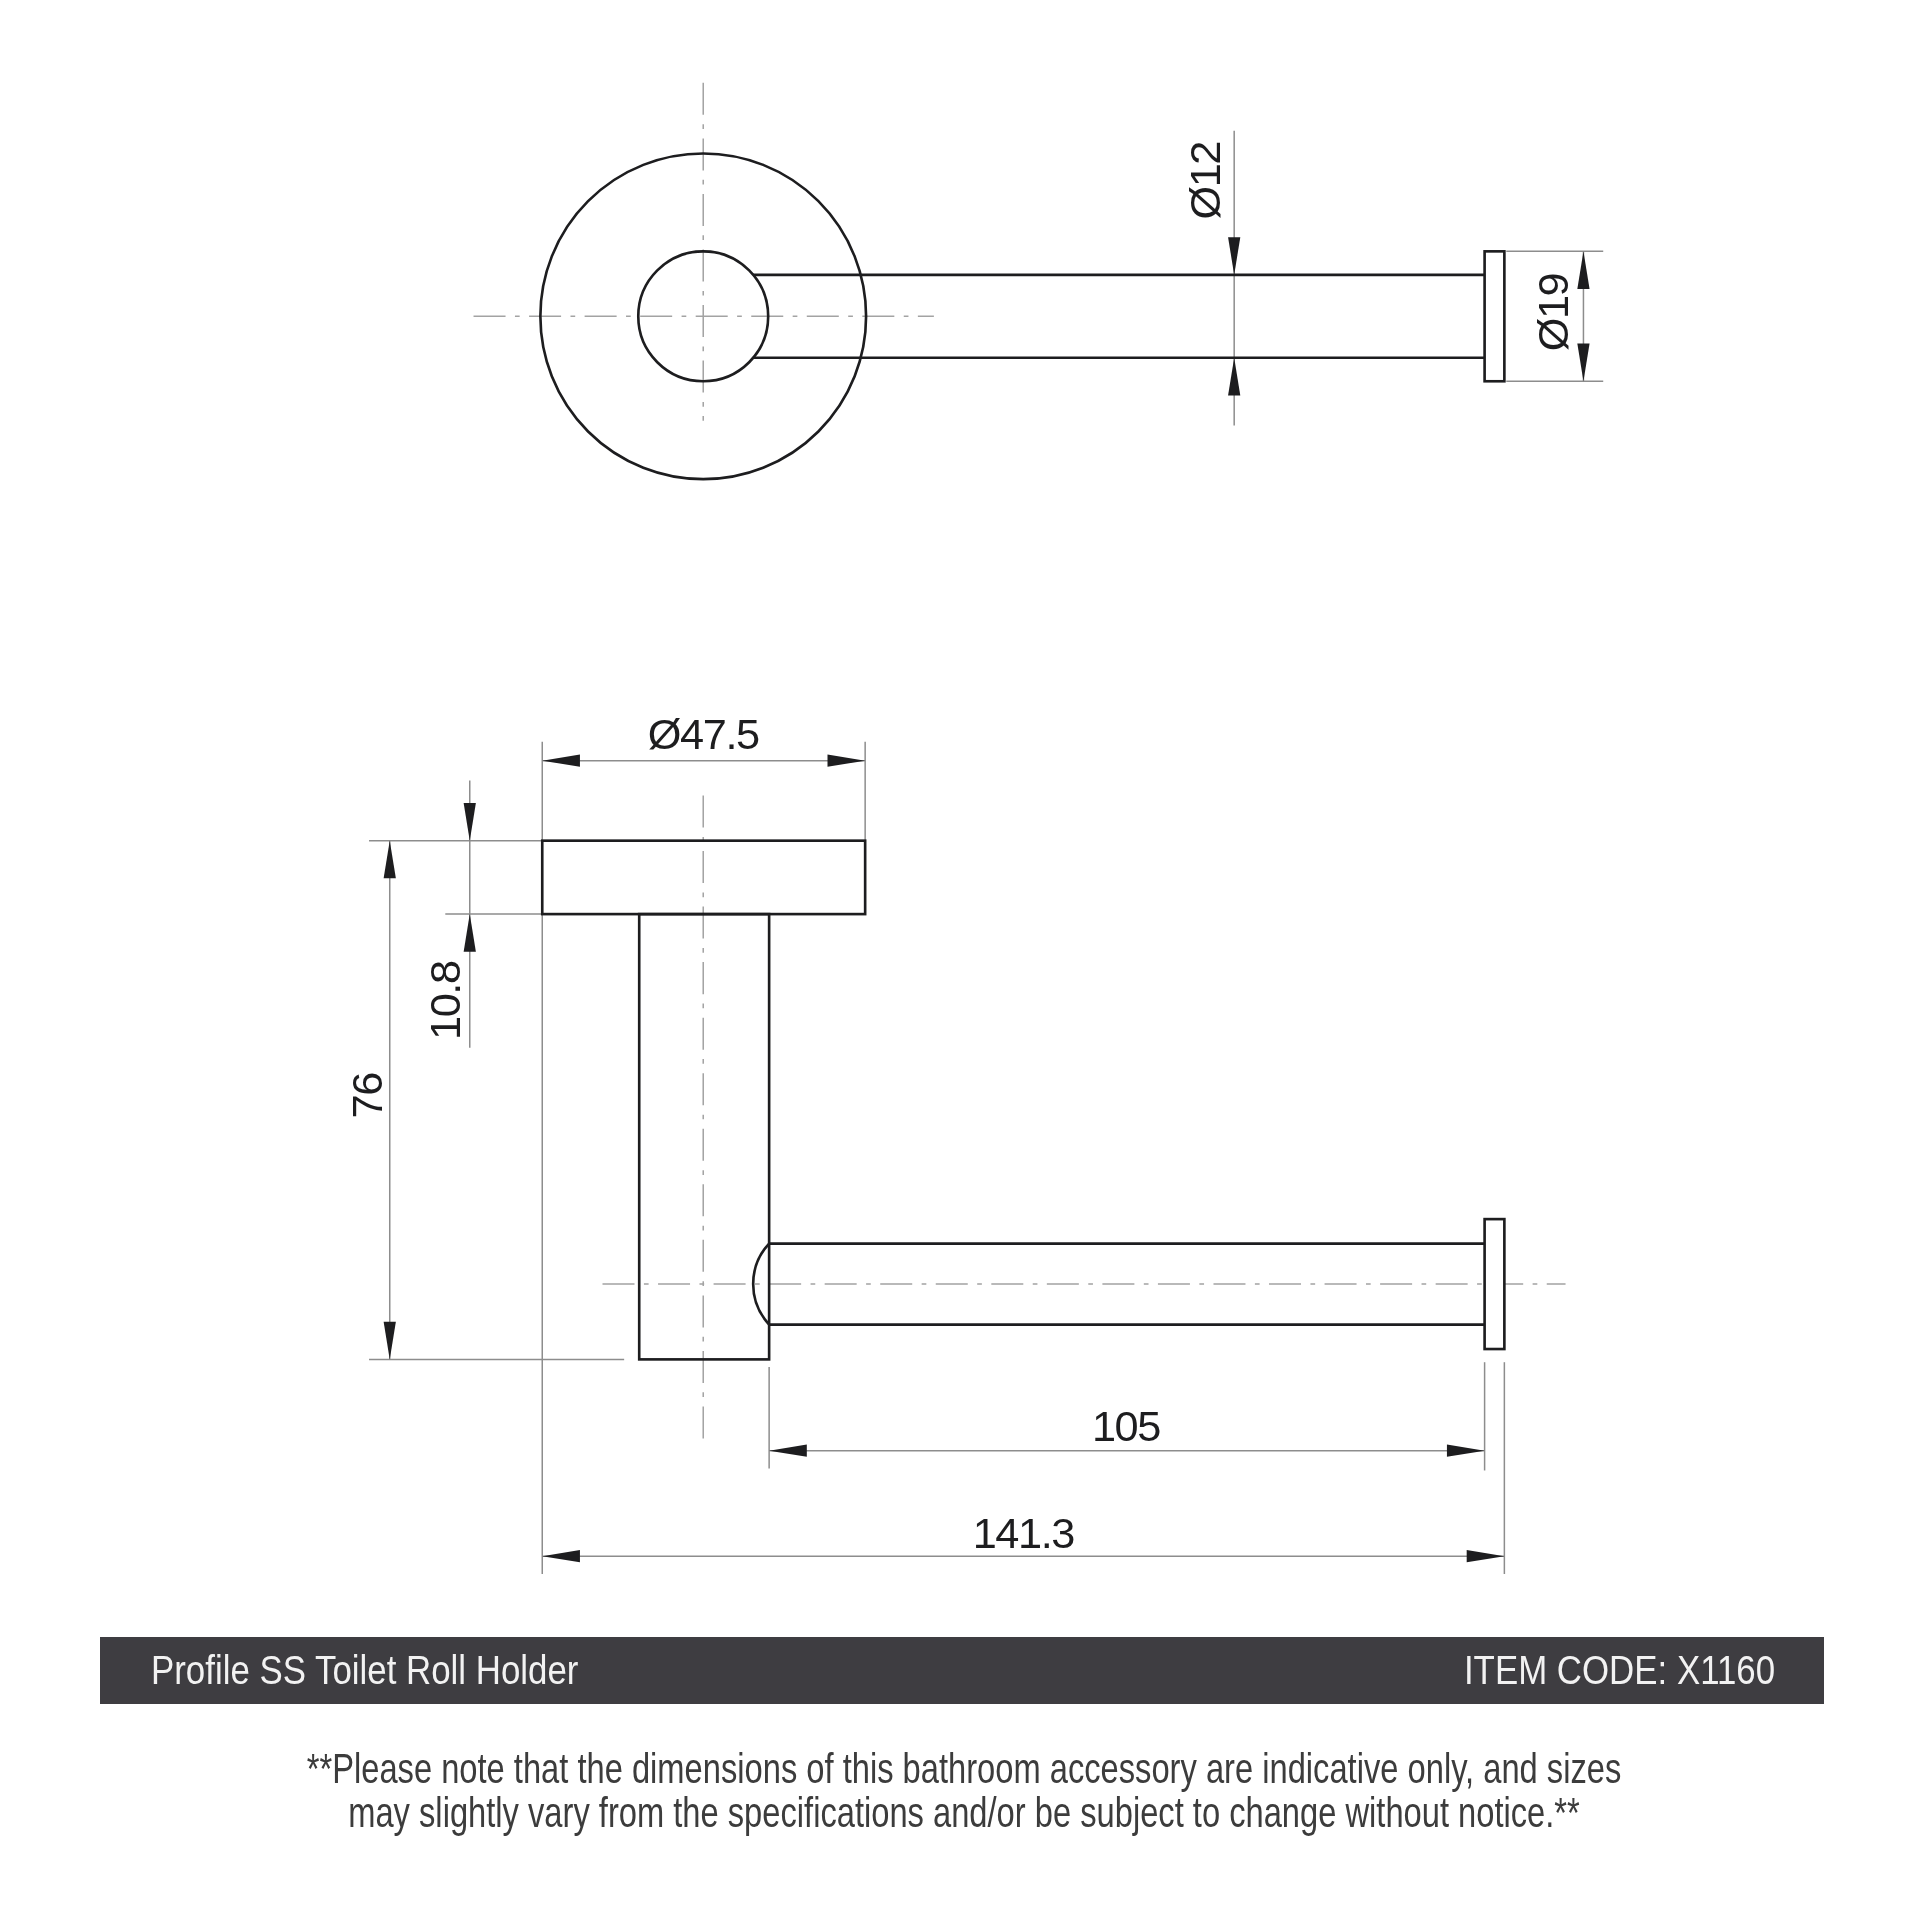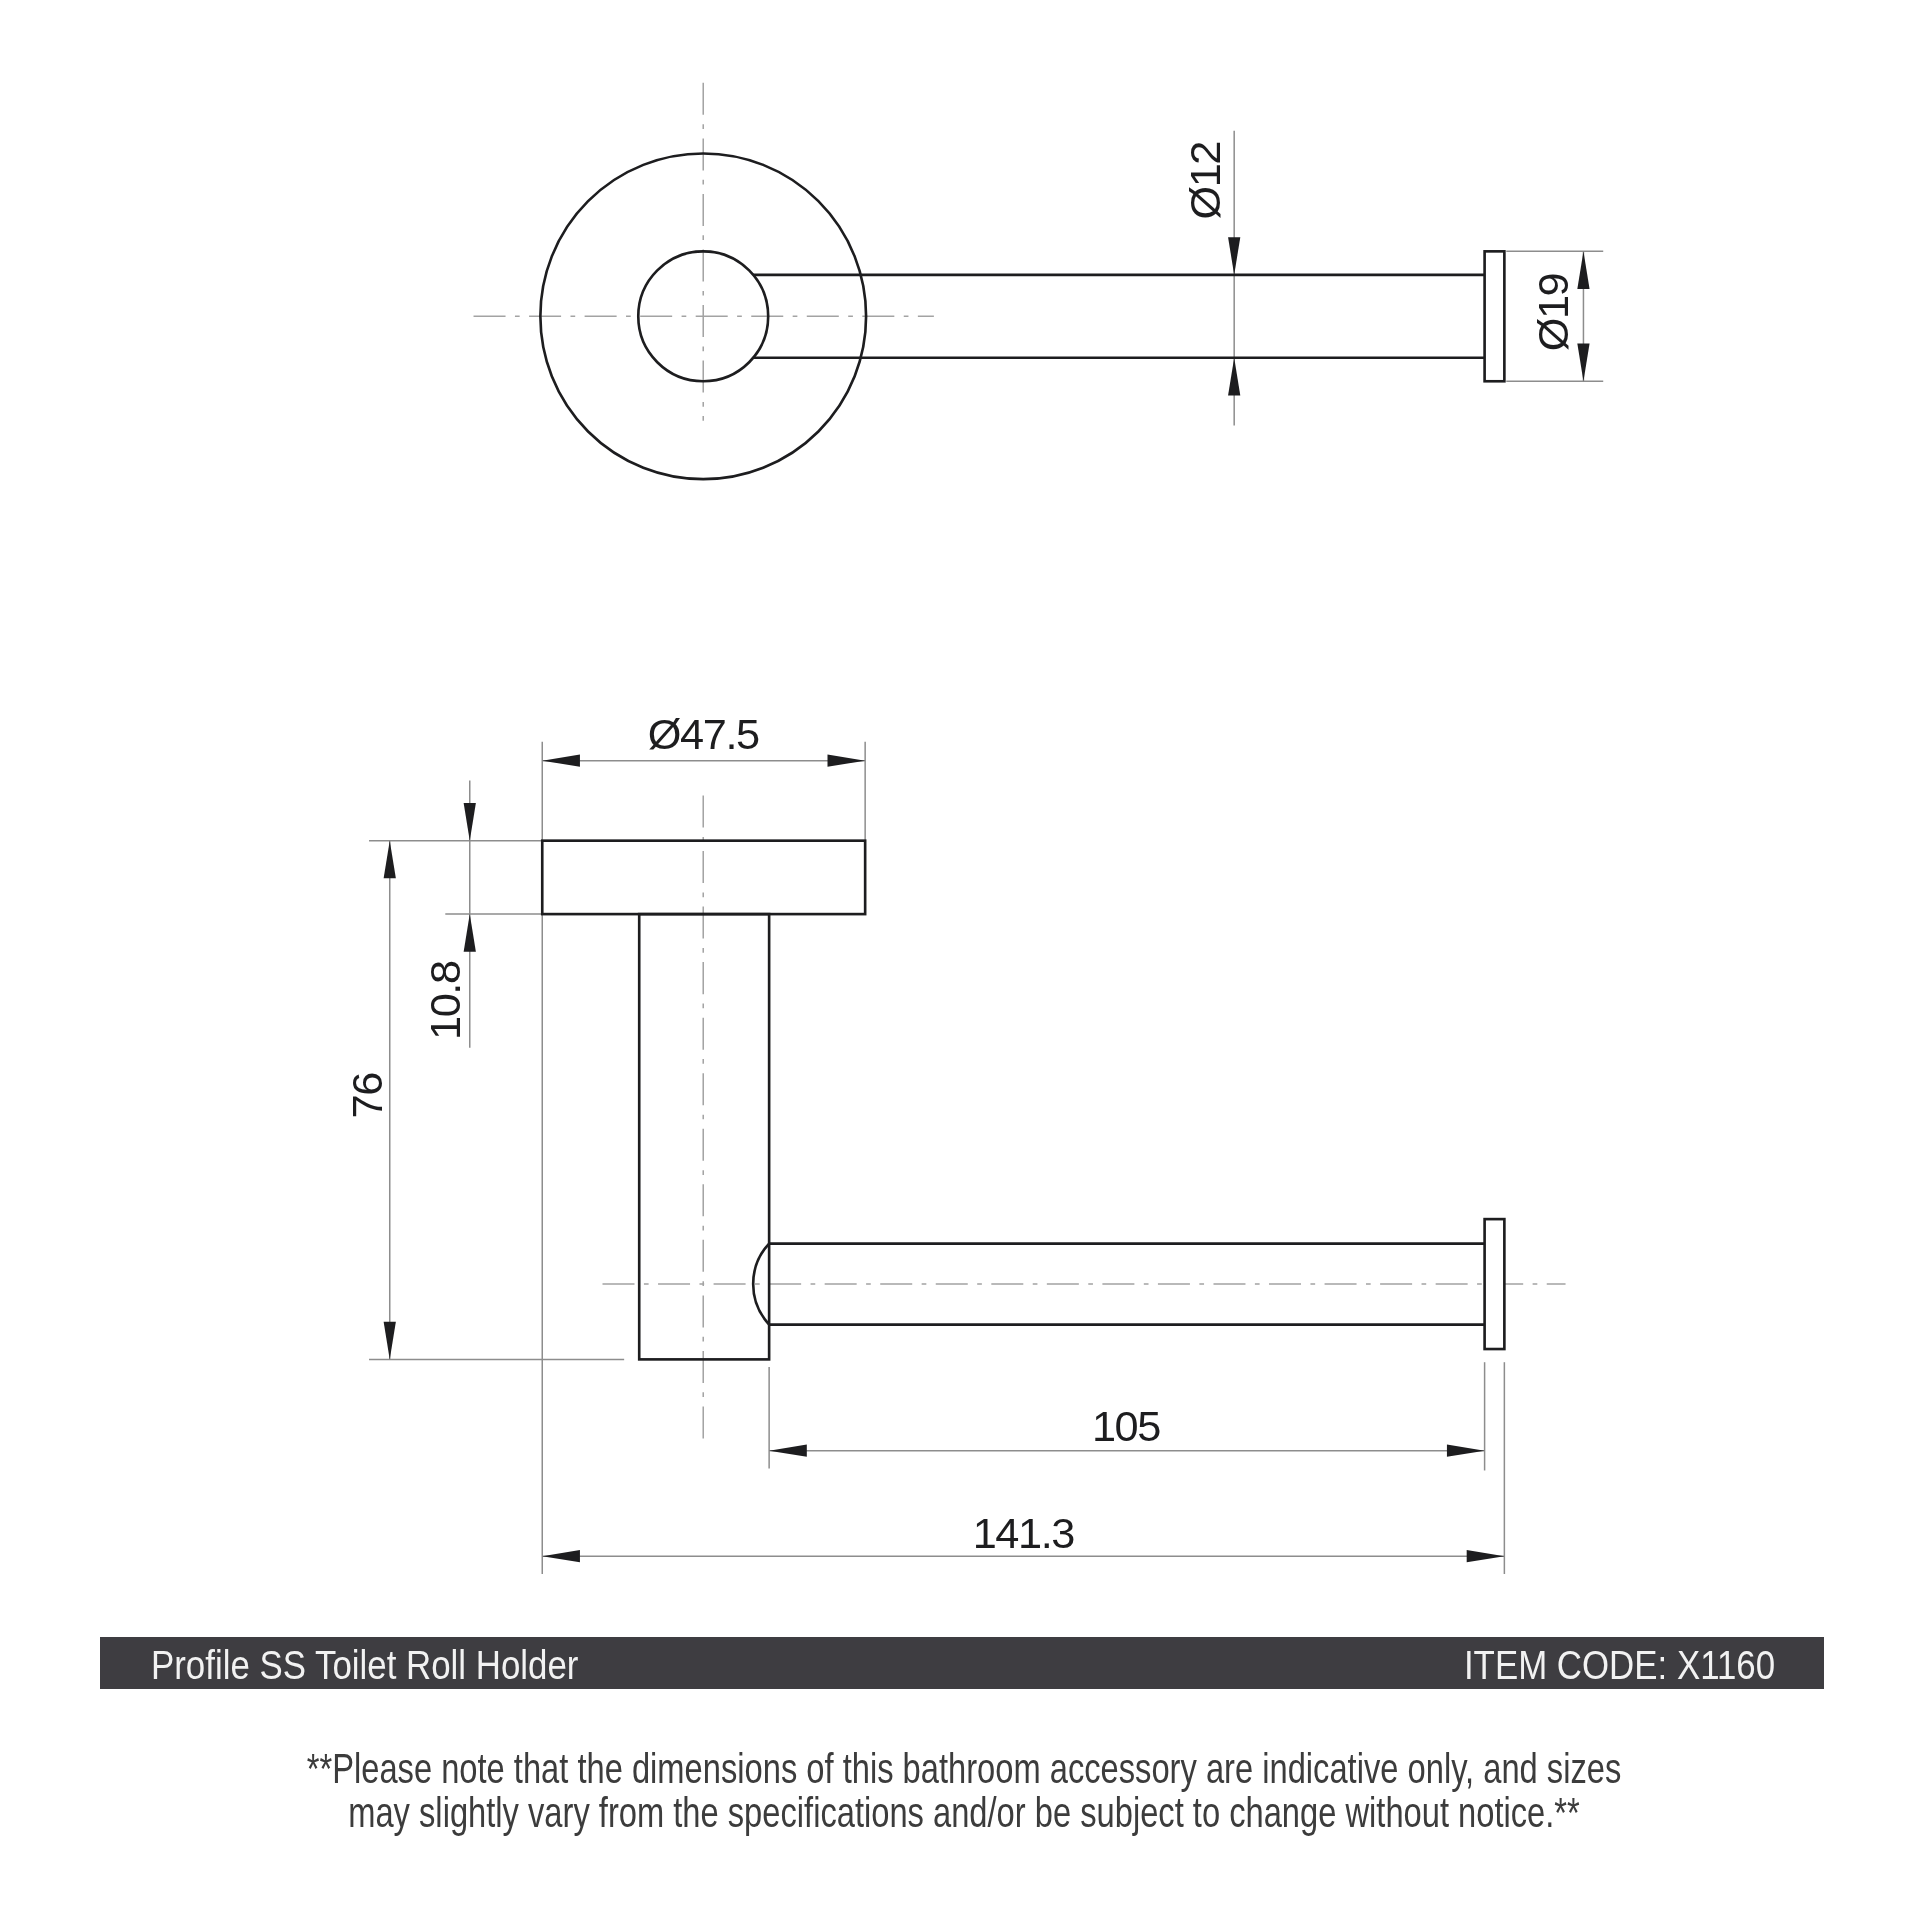--- a/index.html
+++ b/index.html
@@ -12,23 +12,23 @@
     font-family:"Liberation Sans", sans-serif;
     fill:#1d1d1f;
   }
   .dim-label{font-size:46px;letter-spacing:-1.5px;}
   .obj{stroke:#1d1d1f;stroke-width:2.8;fill:none;}
   .obj-filled{stroke:#1d1d1f;stroke-width:2.8;fill:#ffffff;}
   .dimline{stroke:#8d8d8d;stroke-width:1.6;fill:none;}
   .cline{stroke:#a3a3a3;stroke-width:1.6;fill:none;stroke-dasharray:34 10 5 10;}
   .arrow{fill:#1d1d1f;stroke:none;}
   .titlebar{
-    position:absolute;left:100px;top:1637px;width:1724px;height:52px;
+    position:absolute;left:100px;top:1637px;width:1724px;height:67px;
     background:#3e3d41;color:#f2f2f2;
-    display:flex;align-items:flex-end;justify-content:space-between;
+    display:flex;align-items:center;justify-content:space-between;
     font-size:41px;white-space:nowrap;
   }
   .titlebar .tleft{margin-left:51px;transform:scaleX(0.85);transform-origin:left center;}
   .titlebar .tright{margin-right:49px;transform:scaleX(0.85);transform-origin:right center;}
   .footnote{
     position:absolute;left:0;top:1746px;width:1928px;
     text-align:center;color:#3c3c3c;font-size:43px;line-height:44px;
     transform:scaleX(0.76);transform-origin:center top;
     white-space:nowrap;
   }

